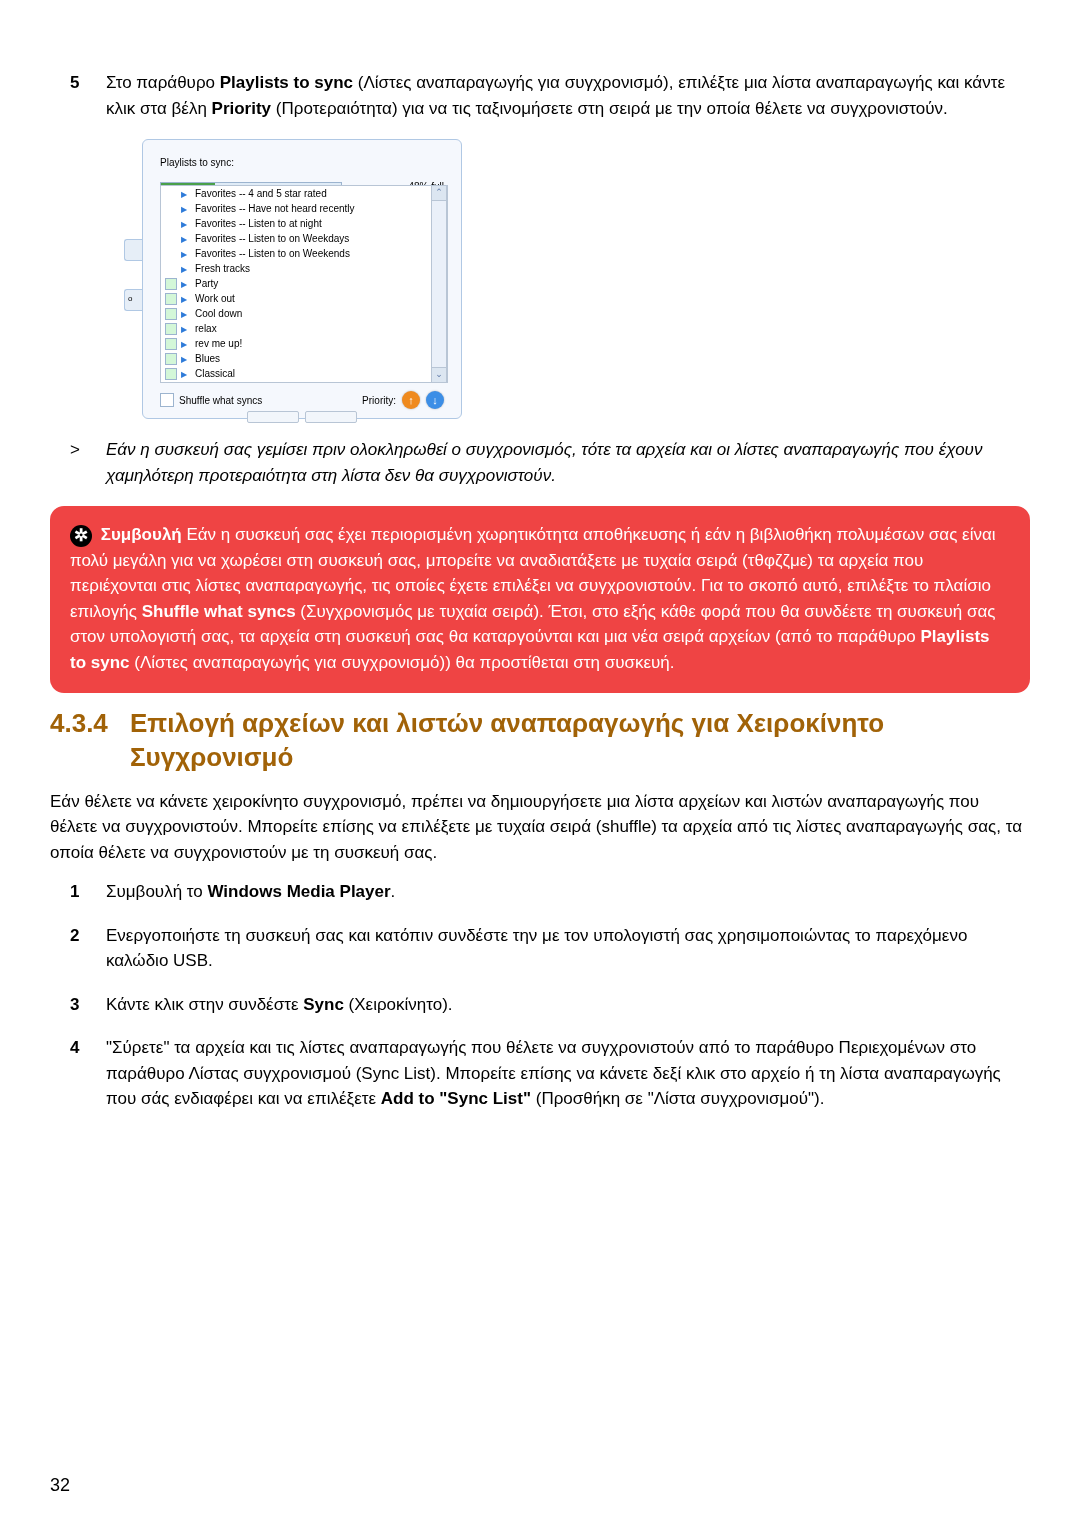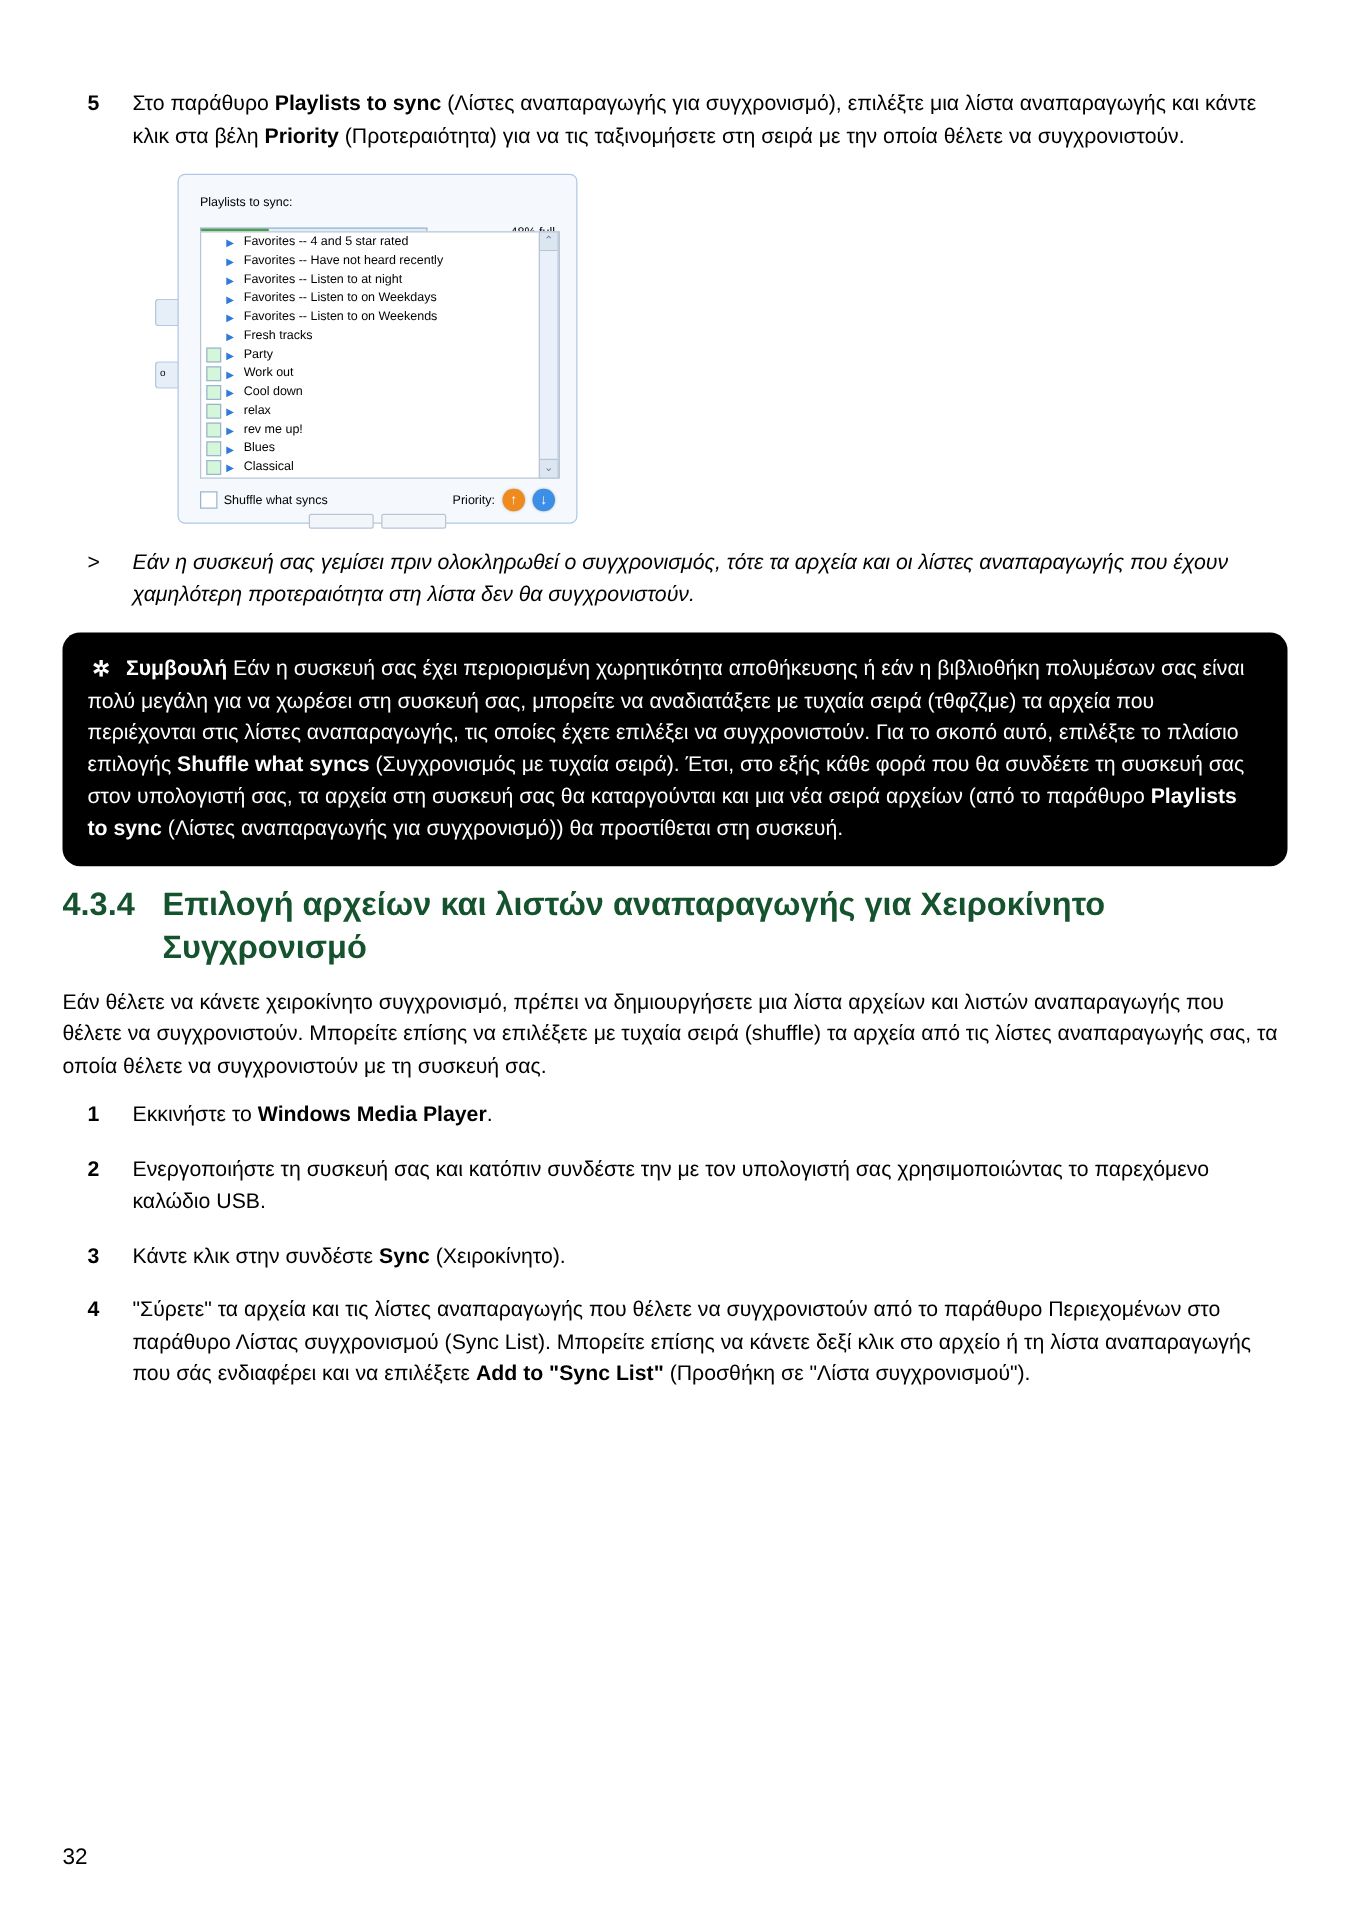--- a/index.html
+++ b/index.html
@@ -132,41 +132,41 @@
     top: 100px;
     width: 16px; height: 20px;
     background: #e6eef7;
     border: 1px solid #b0c8e4; border-right: none;
     border-radius: 3px 0 0 3px;
     font-size: 8px; line-height: 18px; padding-left: 3px;
   }
   .tab-left + .tab-left { top: 110px; }
   
   .tip-box {
-    background: #000000;
+    background: #ef4444;
     color: #fff;
     border-radius: 14px;
     padding: 16px 20px 18px 20px;
     margin: 8px 0 14px 0;
     line-height: 1.5;
   }
   .tip-icon {
     display: inline-flex;
     width: 22px; height: 22px;
     border-radius: 50%;
     background: #000;
     color: #fff;
     align-items: center; justify-content: center;
     font-weight: bold;
     vertical-align: middle;
     margin-right: 4px;
   }
   .tip-box .bold { font-weight: bold; }
   .h2 {
-    color: #14532d;
+    color: #a16207;
     font-weight: bold;
     font-size: 26px;
     line-height: 1.3;
     margin: 8px 0 14px 0;
     display: flex;
   }
   .h2 .h2n { flex: 0 0 80px; }
   .h2 .h2t { flex: 1; }
   .para { margin: 0 0 14px 0; }
   .page-num {
@@ -299,21 +299,21 @@
   <div class="h2">
     <div class="h2n">4.3.4</div>
     <div class="h2t">Επιλογή αρχείων και λιστών αναπαραγωγής για Χειροκίνητο Συγχρονισμό</div>
   </div>
 
   <p class="para">Εάν θέλετε να κάνετε χειροκίνητο συγχρονισμό, πρέπει να δημιουργήσετε μια λίστα αρχείων και λιστών αναπαραγωγής που θέλετε να συγχρονιστούν. Μπορείτε επίσης να επιλέξετε με τυχαία σειρά (shuffle) τα αρχεία από τις λίστες αναπαραγωγής σας, τα οποία θέλετε να συγχρονιστούν με τη συσκευή σας.</p>
 
   <div class="step-row">
     <div class="step-num">1</div>
     <div class="step-txt">
-      <span>Εκκινήστε το </span><span class="bold">Windows Media Player</span><span>.</span>
+      <span>Συμβουλή το </span><span class="bold">Windows Media Player</span><span>.</span>
     </div>
   </div>
 
   <div class="step-row">
     <div class="step-num">2</div>
     <div class="step-txt">Ενεργοποιήστε τη συσκευή σας και κατόπιν συνδέστε την με τον υπολογιστή σας χρησιμοποιώντας το παρεχόμενο καλώδιο USB.</div>
   </div>
 
   <div class="step-row">
     <div class="step-num">3</div>

